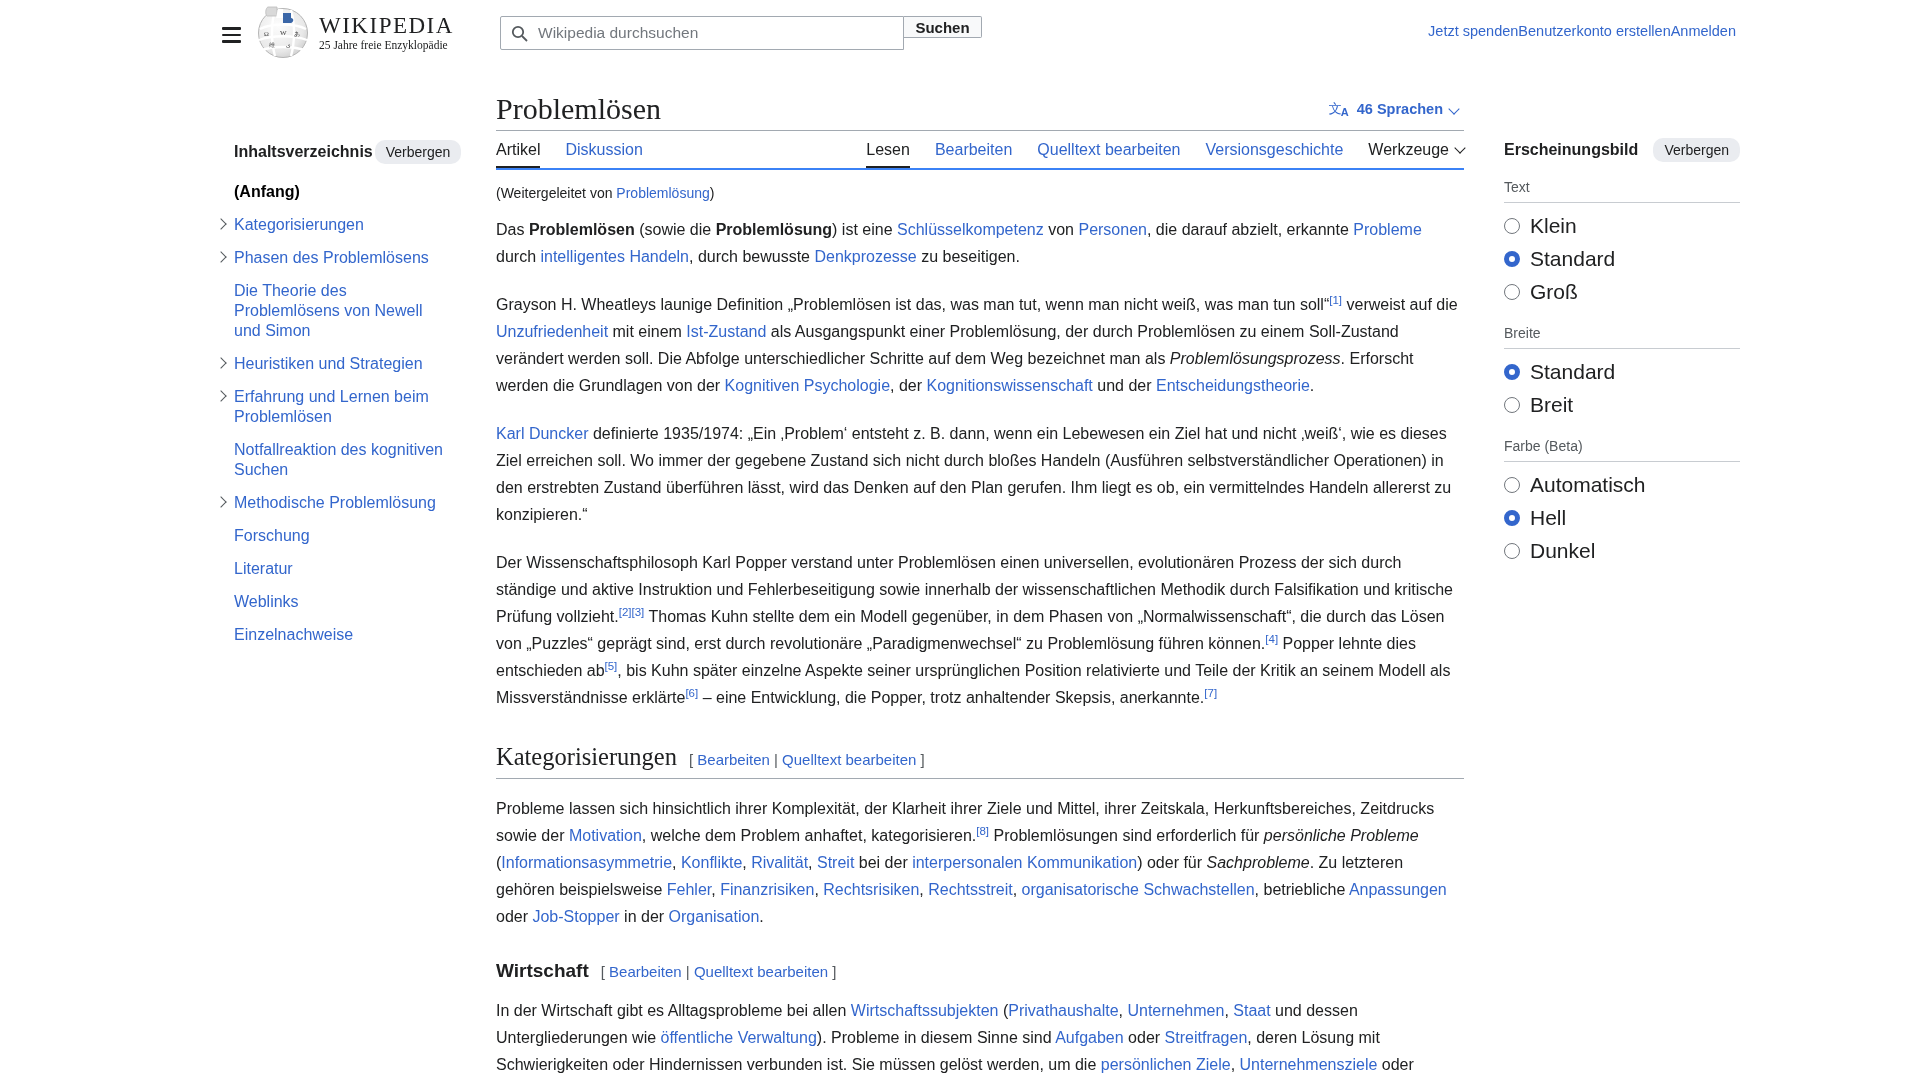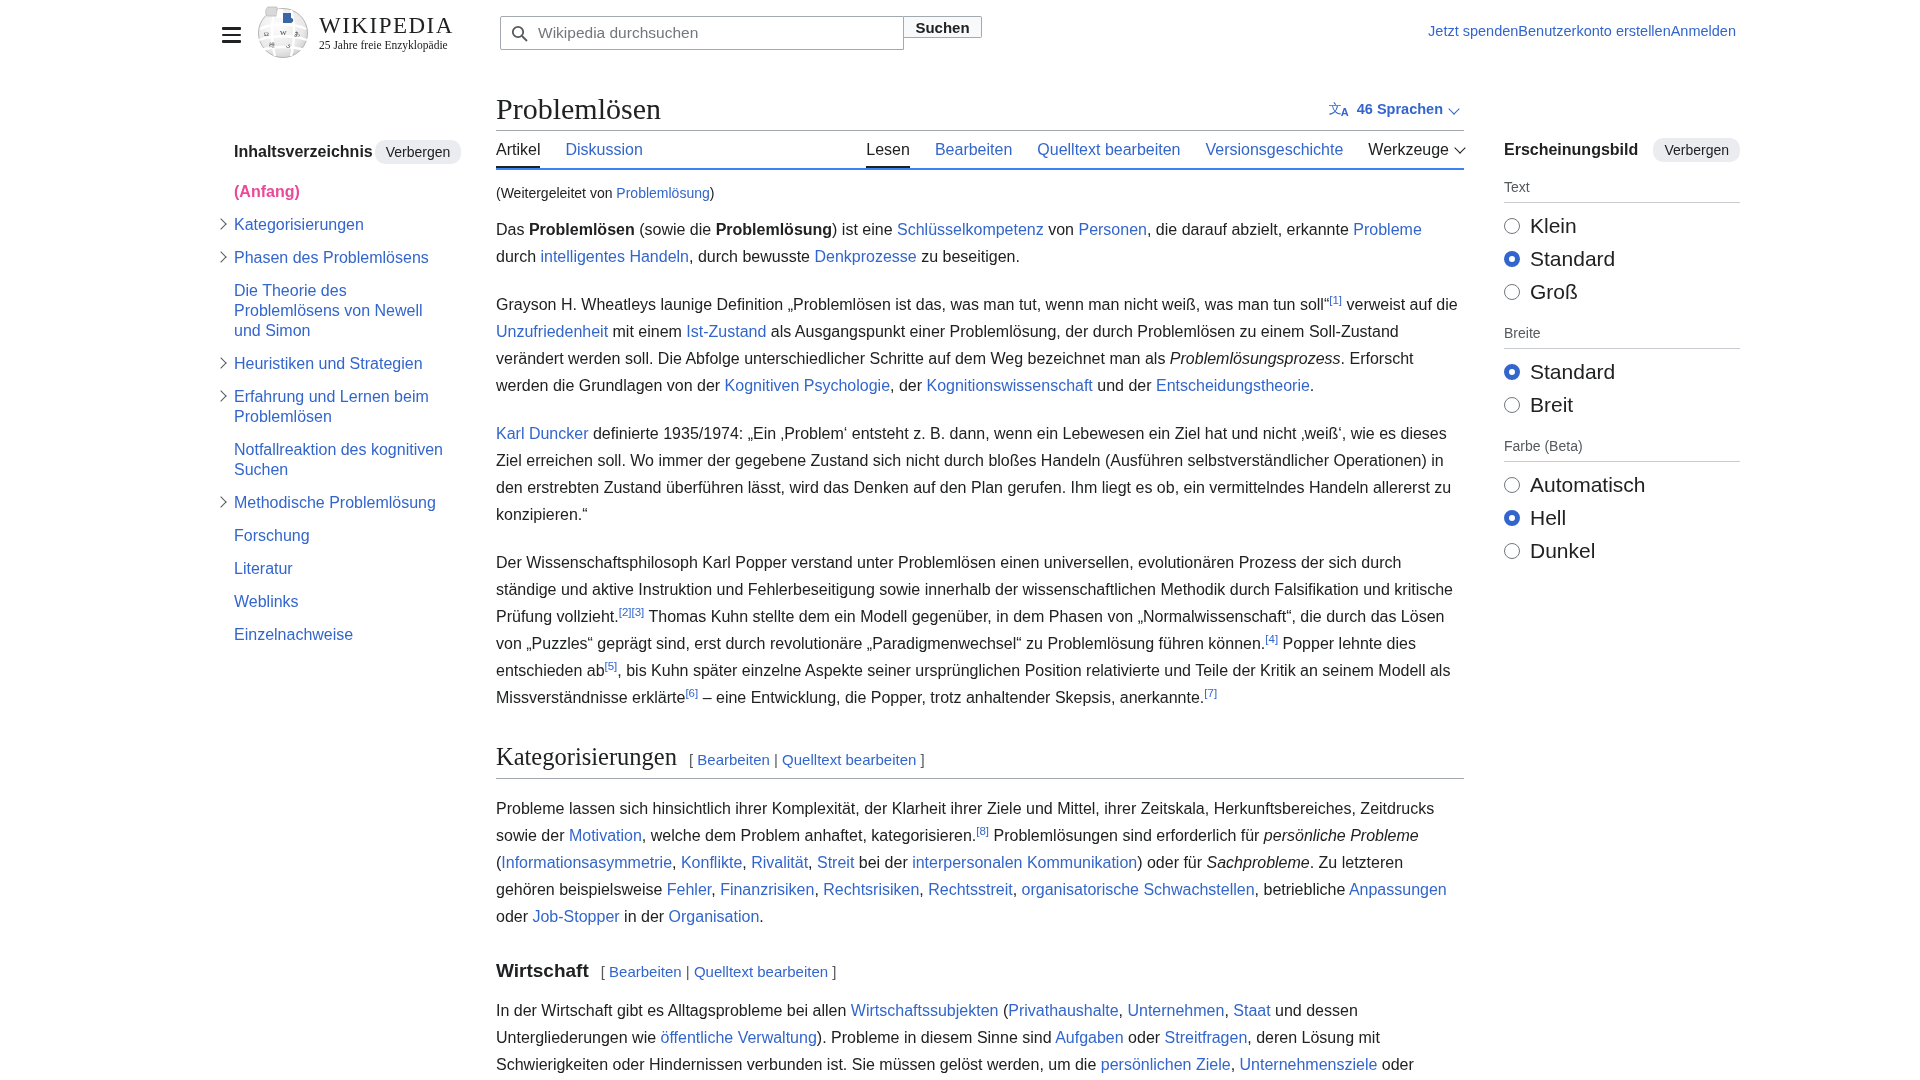--- a/index.html
+++ b/index.html
@@ -30,21 +30,21 @@
   .chev.right{transform:rotate(-45deg);}
 
   
   .toc{position:absolute;left:216px;top:140px;width:232px;}
   .toc-head{display:flex;align-items:center;gap:2px;padding-left:18px;}
   .toc-title{font-size:16px;font-weight:bold;}
   .toc ul{list-style:none;margin:18px 0 0;padding:0;}
   .toc li{position:relative;padding-left:18px;margin:0 0 13px;font-size:16px;line-height:20px;}
   .toc li .chev-toc{position:absolute;left:1px;top:5px;color:#54595d;cursor:pointer;}
   .toc li a{color:#3366cc;text-decoration:none;cursor:pointer;}
-  .toc li.bold-item span{font-weight:bold;color:#ec4899;}
+  .toc li.bold-item span{font-weight:bold;color:#000000;}
 
   
   .main{position:absolute;left:496px;top:92px;width:968px;}
   .title-row{display:flex;justify-content:space-between;align-items:center;border-bottom:1px solid #a2a9b1;padding-bottom:5px;}
   h1.pagetitle{font-family:"Liberation Serif",serif;font-size:30px;font-weight:normal;margin:0;line-height:33px;}
   .lang-btn{display:flex;align-items:center;color:#3366cc;font-size:14.5px;font-weight:bold;background:none;border:none;cursor:pointer;font-family:"Liberation Sans",sans-serif;}
   .lang-ico{position:relative;margin-right:7px;font-weight:normal;font-size:13px;line-height:1;}
   .lang-ico .za{font-size:11px;font-weight:bold;position:relative;top:3px;left:-1px;}
   .tabs-row{display:flex;justify-content:space-between;border-bottom:2px solid #3b82f6;margin-top:2px;}
   .tabs-left,.tabs-right{display:flex;}

